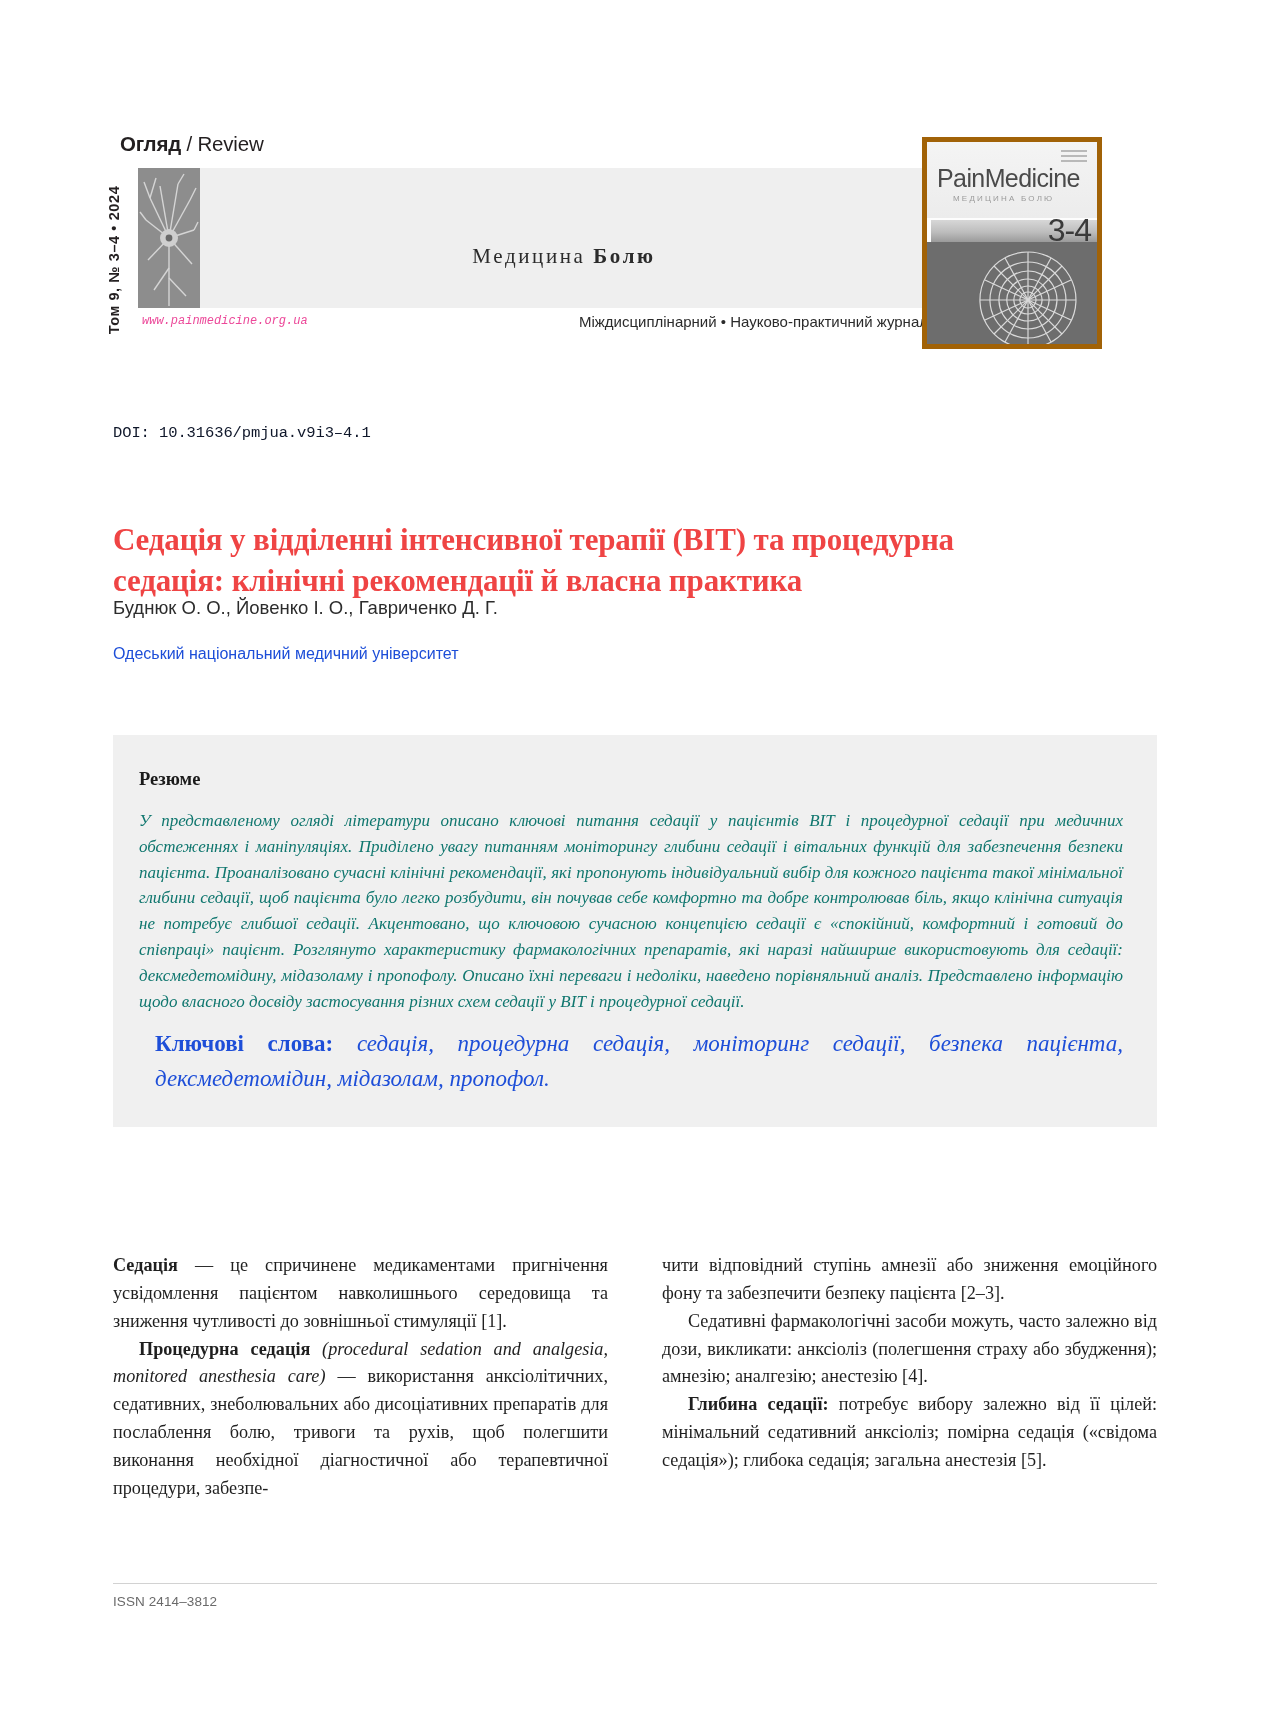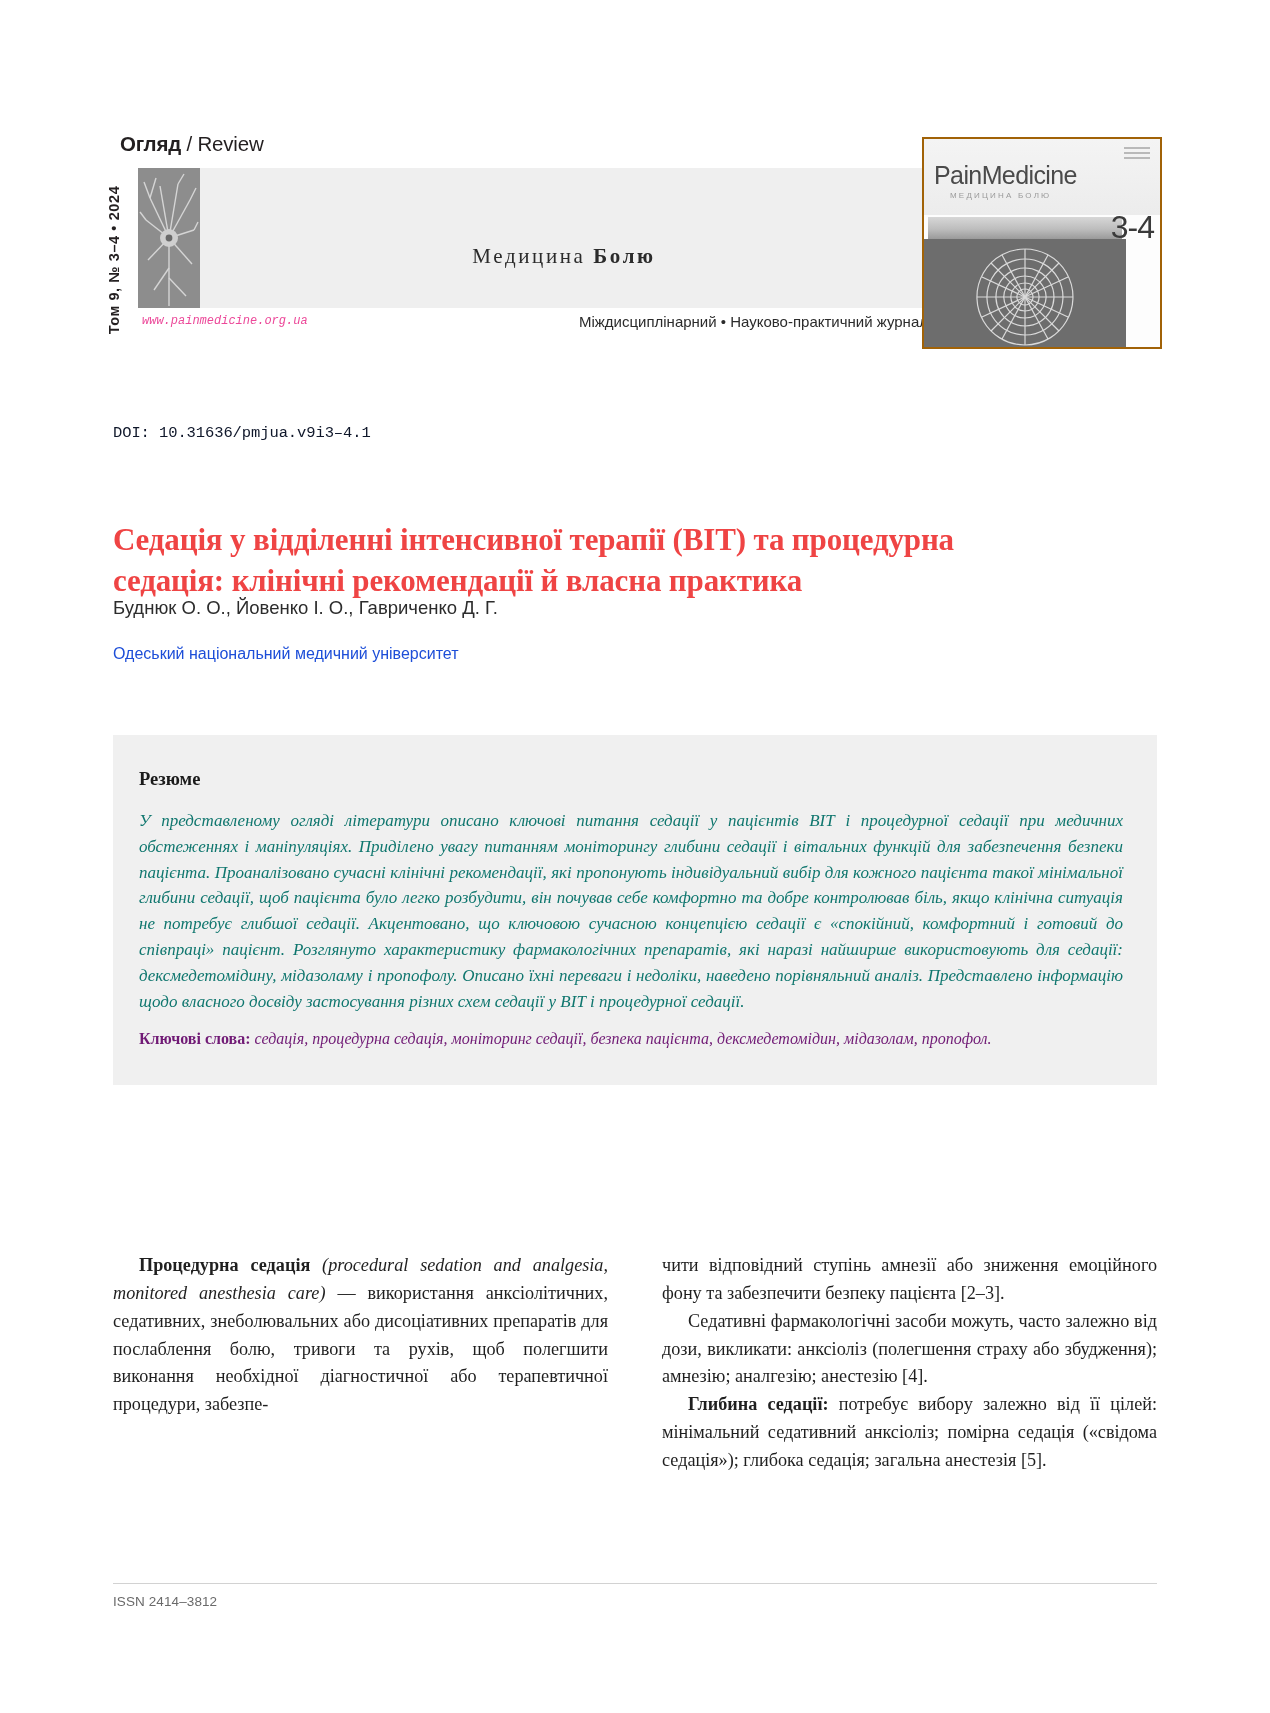--- a/index.html
+++ b/index.html
@@ -114,23 +114,23 @@
     font-family: "Liberation Sans", sans-serif;
     font-size: 15px;
     color: #2b2b2b;
     white-space: nowrap;
   }
 
   
   .cover {
     position: absolute;
     left: 812px; top: 5px;
-    width: 240px; height: 212px;
+    width: 180px; height: 212px;
     background: #fdfdfd;
-    border: 2px solid #a16207;
+    border: 5px solid #a16207;
     overflow: hidden;
   }
   .cover-top {
     position: absolute; left:0; top:0; width: 100%; height: 76px;
     background: linear-gradient(180deg,#f4f4f4 0%, #ececec 100%);
   }
   .cover-title {
     position: absolute; left: 10px; top: 22px;
     font-family: "Liberation Sans", sans-serif;
     font-size: 25px;
@@ -226,25 +226,25 @@
     font-style: italic;
     font-size: 17px;
     line-height: 1.52;
     text-align: justify;
     color: #0f766e;
     margin: 0;
     hyphens: auto;
   }
   .keywords {
     font-family: "Liberation Serif", serif;
-    font-size: 16px;
+    font-size: 23px;
     line-height: 1.52;
     text-align: justify;
-    color: #701a75;
-    margin: 12px 0 0 0;
+    color: #1d4ed8;
+    margin: 12px 0 0 16px;
   }
   .keywords .kw-label { font-weight: bold; font-style: normal; }
   .keywords .kw-list { font-style: italic; }
 
   
   .body-cols {
     position: absolute;
     left: 113px; top: 1252px;
     width: 1044px; height: 300px;
     display: flex;
@@ -371,20 +371,21 @@
   <div class="affiliation">Одеський національний медичний університет</div>
 
   <div class="abstract-box">
     <div class="abstract-heading">Резюме</div>
     <p class="abstract-body">У представленому огляді літератури описано ключові питання седації у пацієнтів ВІТ і процедурної седації при медичних обстеженнях і маніпуляціях. Приділено увагу питанням моніторингу глибини седації і вітальних функцій для забезпечення безпеки пацієнта. Проаналізовано сучасні клінічні рекомендації, які пропонують індивідуальний вибір для кожного пацієнта такої мінімальної глибини седації, щоб пацієнта було легко розбудити, він почував себе комфортно та добре контролював біль, якщо клінічна ситуація не потребує глибшої седації. Акцентовано, що ключовою сучасною концепцією седації є «спокійний, комфортний і готовий до співпраці» пацієнт. Розглянуто характеристику фармакологічних препаратів, які наразі найширше використовують для седації: дексмедетомідину, мідазоламу і пропофолу. Описано їхні переваги і недоліки, наведено порівняльний аналіз. Представлено інформацію щодо власного досвіду застосування різних схем седації у ВІТ і процедурної седації.</p>
     <p class="keywords"><span class="kw-label">Ключові слова:</span><span class="kw-list"> седація, процедурна седація, моніторинг седації, безпека пацієнта, дексмедетомідин, мідазолам, пропофол.</span></p>
   </div>
 
   <div class="body-cols">
     <div class="col">
+      <p><b>Седація</b><span> — це спричинене медикаментами пригнічення усвідомлення пацієнтом навколишнього середовища та зниження чутливості до зовнішньої стимуляції [1].</span></p>
       <p class="indent"><b>Процедурна седація</b><i> (procedural sedation and analgesia, monitored anesthesia care)</i><span> — використання анксіолітичних, седативних, знеболювальних або дисоціативних препаратів для послаблення болю, тривоги та рухів, щоб полегшити виконання необхідної діагностичної або терапевтичної процедури, забезпе-</span></p>
     </div>
     <div class="col">
       <p>чити відповідний ступінь амнезії або зниження емоційного фону та забезпечити безпеку пацієнта [2–3].</p>
       <p class="indent">Седативні фармакологічні засоби можуть, часто залежно від дози, викликати: анксіоліз (полегшення страху або збудження); амнезію; аналгезію; анестезію [4].</p>
       <p class="indent"><b>Глибина седації:</b><span> потребує вибору залежно від її цілей: мінімальний седативний анксіоліз; помірна седація («свідома седація»); глибока седація; загальна анестезія [5].</span></p>
     </div>
   </div>
 
   <div class="footer-rule"></div>

